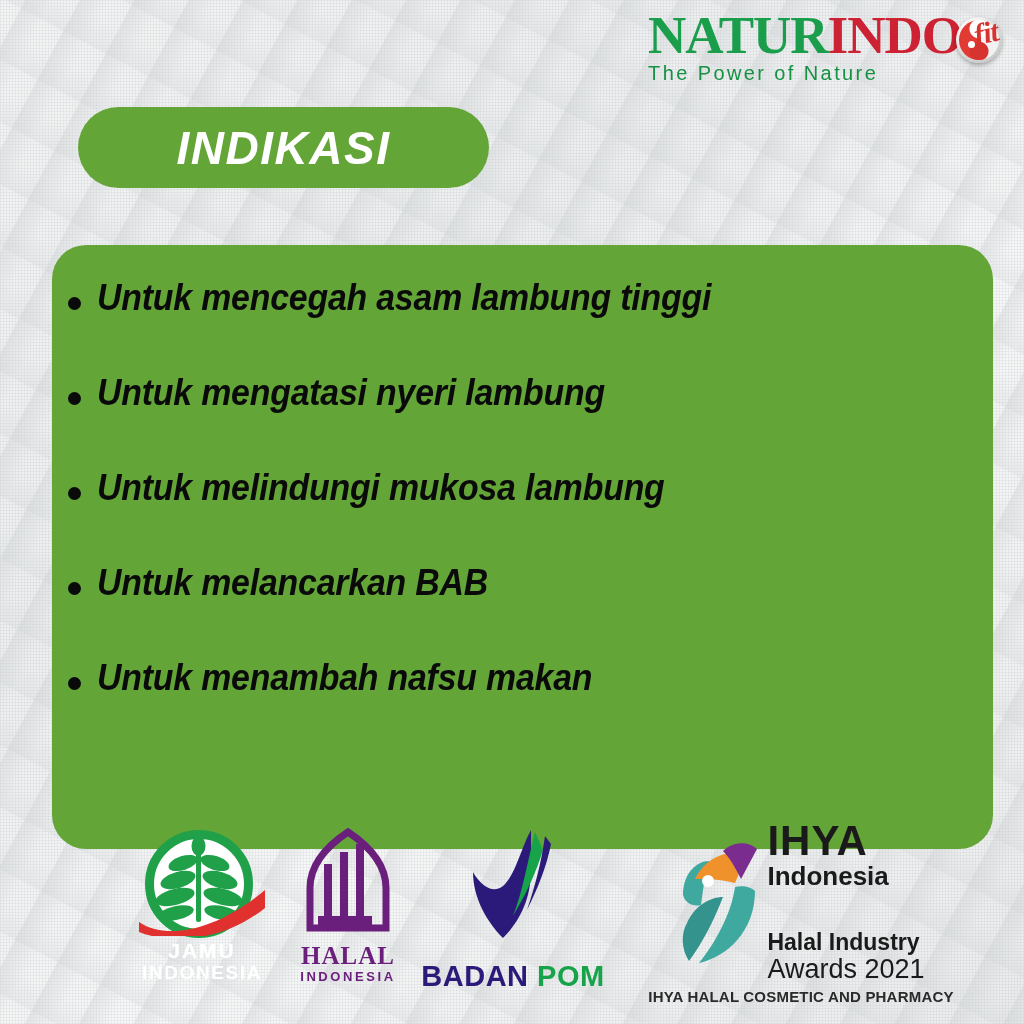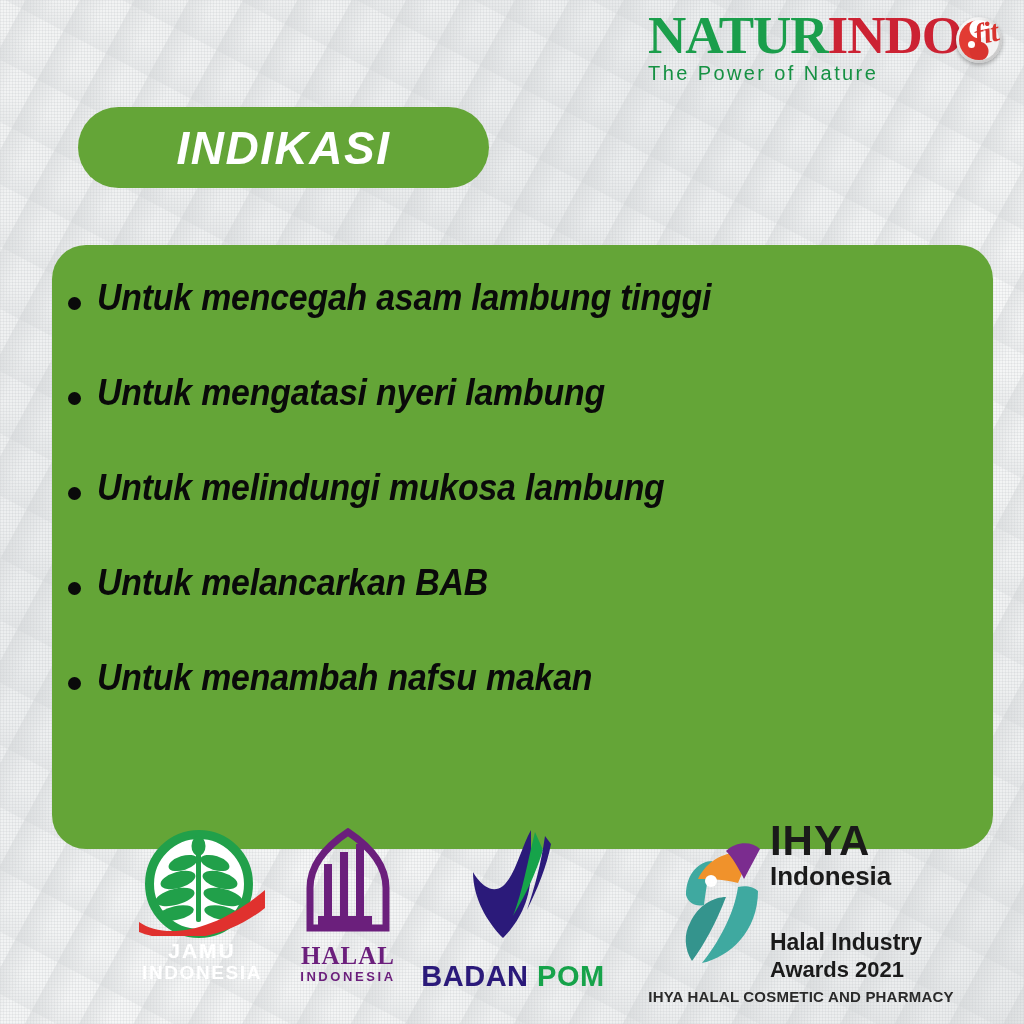--- a/index.html
+++ b/index.html
@@ -128,21 +128,21 @@
   .pom-pom   { color:#16a34a; }
 
   
   .logo-ihya { left:636px; top:8px; width:330px; }
   .ihya-top { display:flex; align-items:center; justify-content:center; gap:4px; }
   .ihya-mark { width:86px; height:125px; flex:0 0 auto; }
   .ihya-texts { text-align:left; }
   .ihya-ihya { font-size:42px; font-weight:bold; color:#1a1a1a; line-height:42px; letter-spacing:1px; }
   .ihya-l2 { font-size:26px; font-weight:bold; color:#1a1a1a; line-height:29px; }
   .ihya-l3 { font-size:23px; font-weight:bold; color:#1a1a1a; line-height:27px;margin-top:38px; }
-  .ihya-l4 { font-size:22px; font-weight:bold; color:#1a1a1a; line-height:27px; }
+  .ihya-l4 { font-size:27px; font-weight:normal; color:#1a1a1a; line-height:27px; }
   .ihya-caption {
     font-size:15px; font-weight:bold; color:#2a2a2a; line-height:18px;
     letter-spacing:.2px; margin-top:5px; text-align:center;
   }
 </style>
 </head>
 <body>
 
 <div id="page">
 

